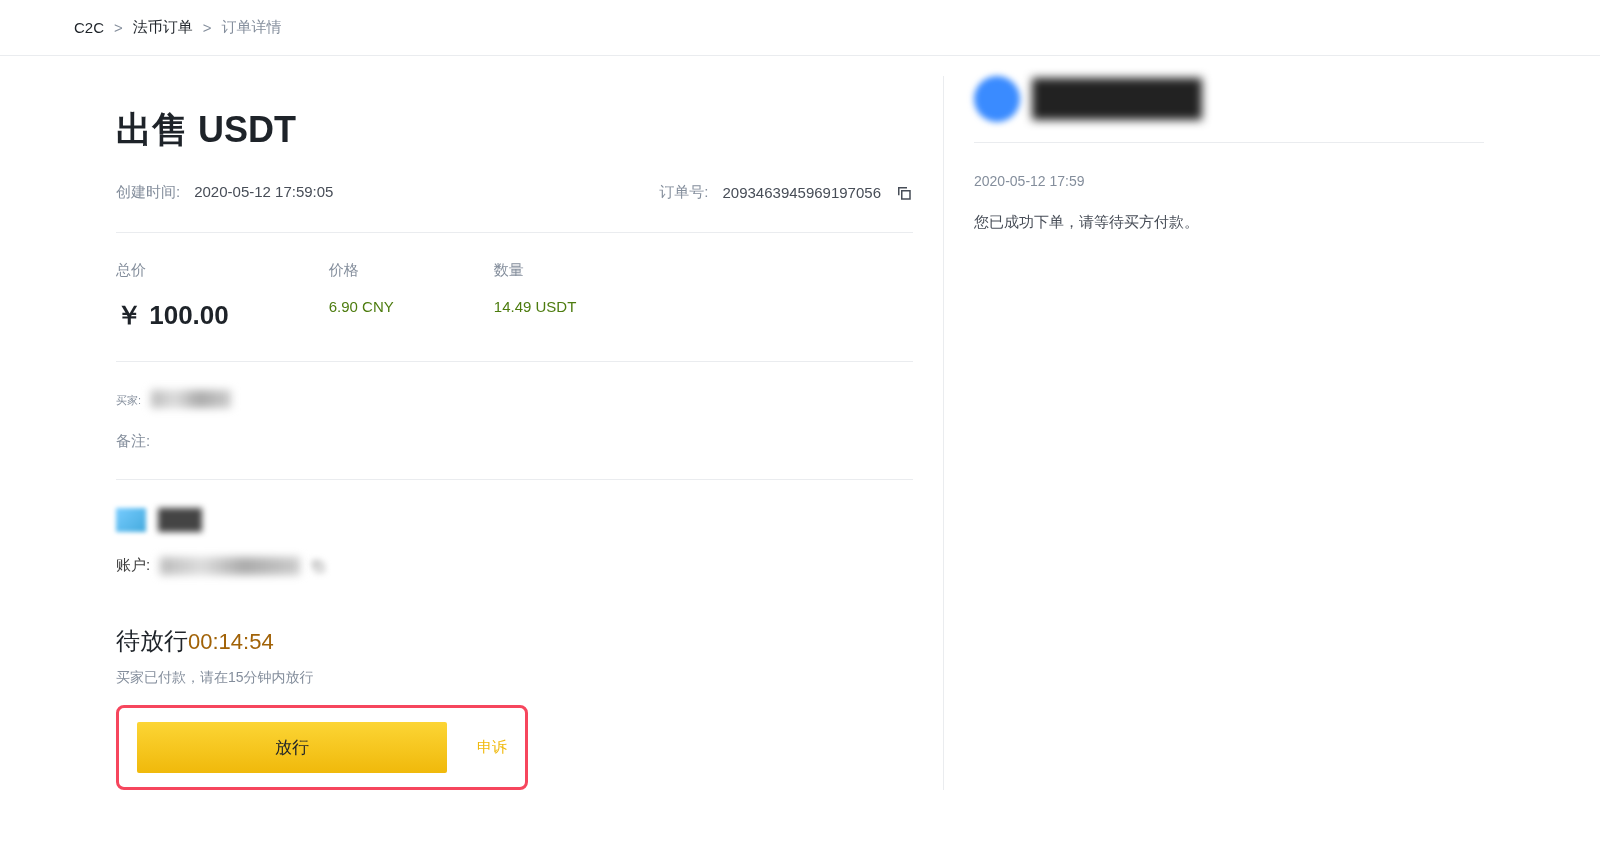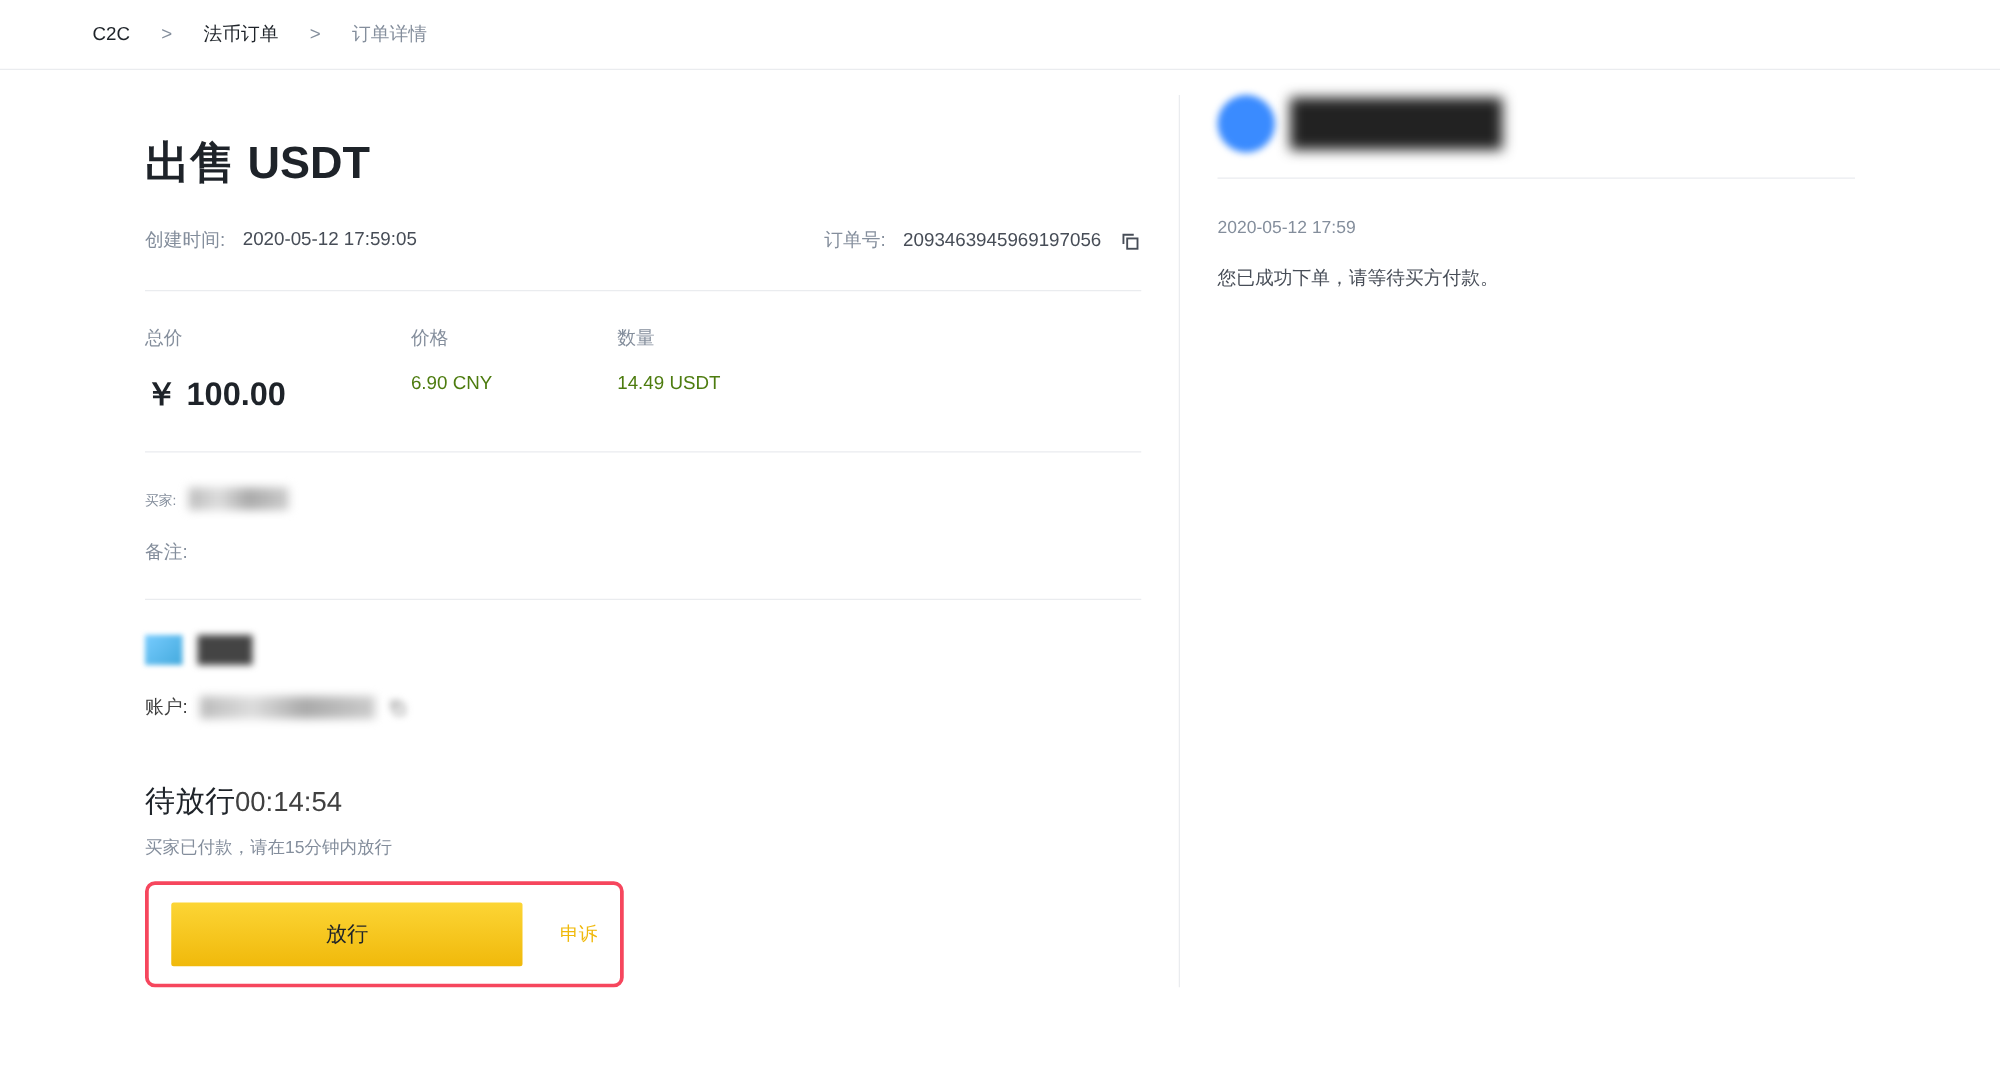--- a/index.html
+++ b/index.html
@@ -12,21 +12,21 @@
       background: #ffffff;
       color: #1e2329;
     }
     .breadcrumb {
       padding: 18px 74px;
       border-bottom: 1px solid #eaecef;
       font-size: 15px;
       color: #1e2329;
       display: flex;
       align-items: center;
-      gap: 25px;
+      gap: 10px;
     }
     .breadcrumb .sep {
       color: #848e9c;
     }
     .breadcrumb .current {
       color: #848e9c;
     }
     .container {
       display: flex;
       padding: 0 116px;
@@ -178,21 +178,21 @@
       margin-bottom: 12px;
     }
     .status-text {
       font-size: 24px;
       font-weight: 500;
       color: #1e2329;
     }
     .countdown {
       font-size: 22px;
       font-weight: 500;
-      color: #404040;
+      color: #a16207;
     }
     .status-hint {
       font-size: 14px;
       color: #848e9c;
       margin-bottom: 18px;
     }
     .action-area {
       border: 3px solid #f6465d;
       border-radius: 8px;
       padding: 14px 18px;
@@ -201,21 +201,21 @@
       gap: 30px;
       width: fit-content;
     }
     .release-btn {
       background: linear-gradient(180deg, #fcd535 0%, #f0b90b 100%);
       border: none;
       color: #1e2329;
       font-size: 17px;
       font-weight: 400;
       padding: 14px 0;
-      width: 281px;
+      width: 310px;
       cursor: pointer;
       border-radius: 2px;
       text-align: center;
     }
     .appeal-link {
       color: #f0b90b;
       font-size: 15px;
       cursor: pointer;
     }
     .chat-header {

